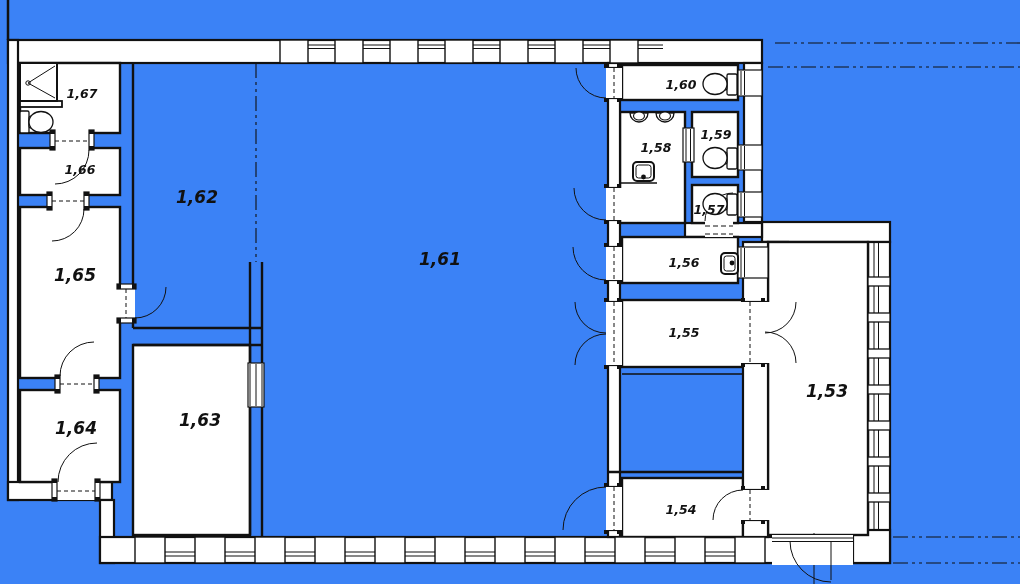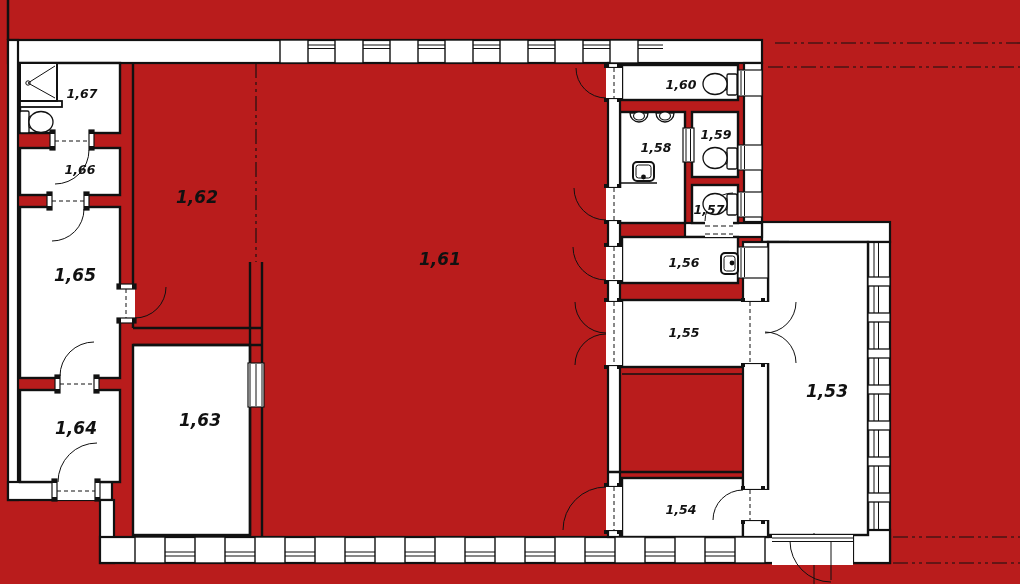--- a/index.html
+++ b/index.html
@@ -5,21 +5,21 @@
   html,body{
     margin:0;
     padding:0;
     background:#ffffff;
     font-family:"DejaVu Sans", sans-serif;
   }
   .stage{
     position:relative;
     width:1020px;
     height:584px;
-    background:#b91c1c;
+    background:#3b82f6;
     overflow:hidden;
   }
   svg{display:block}
   .room-label{
     font-family:"DejaVu Sans", sans-serif;
     font-style:italic;
     font-weight:bold;
     fill:#111111;
   }
   .room-label.big{font-size:17px;}

